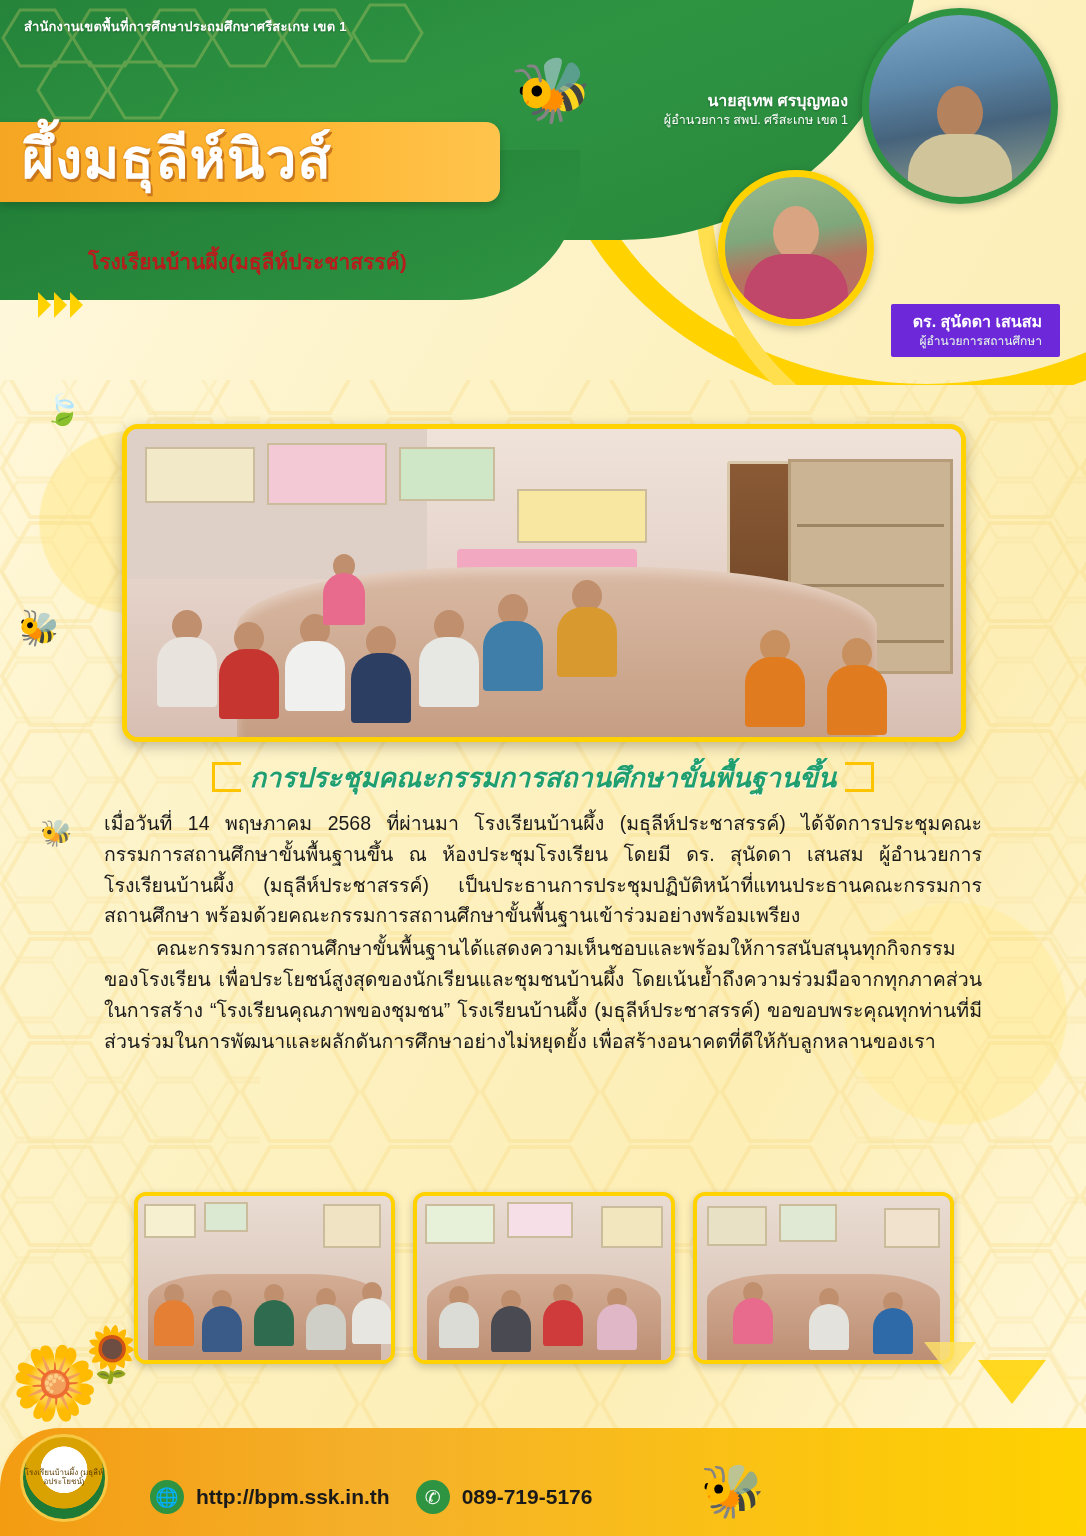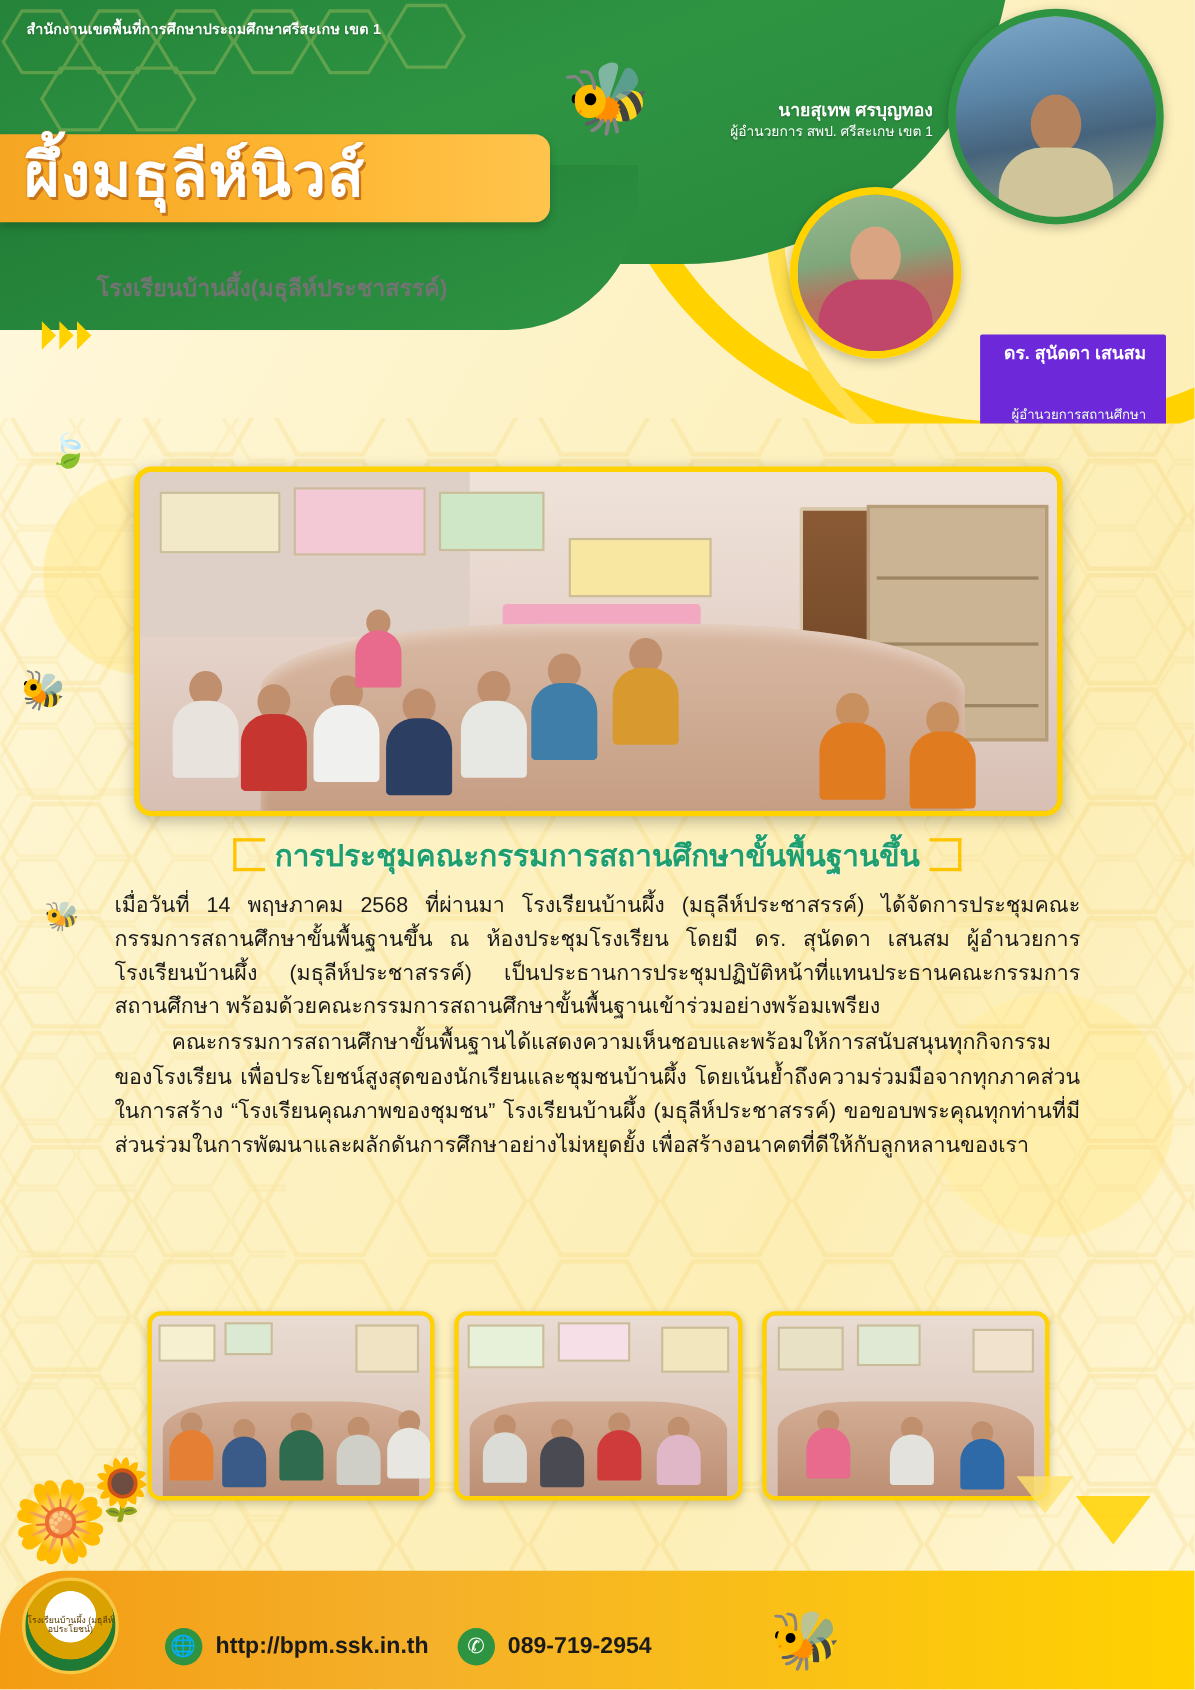--- a/index.html
+++ b/index.html
@@ -98,21 +98,21 @@
     color: #ffffff;
     letter-spacing: 1px;
     text-shadow: 2px 3px 0 #c9761b, 0 0 2px #c9761b;
     line-height: 1.3;
   }
   .sub-title {
     position: absolute;
     left: 88px; top: 245px;
     font-size: 21px;
     font-weight: bold;
-    color: #737373;
+    color: #b91c1c;
   }
   .issue-badge {
     position: absolute;
     left: 30px; top: 288px;
     min-width: 300px;
     padding: 7px 26px 9px 88px;
     background: linear-gradient(90deg, #2e9442 0%, #36a84c 100%);
     color: #fff;
     font-size: 21px;
     font-weight: bold;
@@ -171,21 +171,21 @@
   .name-dir { right: 238px; top: 90px; font-size: 16px; }
   .name-dir .role { font-size: 12.5px; font-weight: normal; }
   .name-prin {
     right: 26px; top: 304px;
     background: #6d28d9;
     border-radius: 2px;
     padding: 7px 18px 8px 22px;
     font-size: 16px;
     text-shadow: none;
   }
-  .name-prin .role { font-size: 12px; font-weight: normal; color: #eaffe9; margin-top: 36px; }
+  .name-prin .role { font-size: 12px; font-weight: normal; color: #eaffe9; }
 
   .bee {
     position: absolute;
     font-size: 44px;
     line-height: 1;
   }
   .bee-hdr { left: 515px; top: 60px; font-size: 62px; transform: rotate(-12deg); }
 
   
   .main-photo {
@@ -232,20 +232,21 @@
     text-align: center;
   }
   .sec-head {
     display: inline-block;
     position: relative;
     font-size: 27px;
     font-weight: bold;
     color: #1f9e6e;
     padding: 0 42px;
     text-shadow: 0 1px 0 #ffffff;
+    font-style: italic;
   }
   .sec-head:before, .sec-head:after {
     content: "";
     position: absolute;
     top: 6px;
     width: 26px; height: 24px;
     border: 3px solid #ffc400;
   }
   .sec-head:before { left: 4px; border-right: none; }
   .sec-head:after { right: 4px; border-left: none; }
@@ -565,15 +566,15 @@
 <div class="logo">
   <span>โรงเรียนบ้านผึ้ง (มธุลีห์อประโยชน์)</span>
 </div>
 <div class="footer-inner">
   <div class="f-item">
     <span class="f-ico">🌐</span>
     <span>http://bpm.ssk.in.th</span>
   </div>
   <div class="f-item">
     <span class="f-ico">✆</span>
-    <span>089-719-2954</span>
+    <span>089-719-5176</span>
   </div>
 </div>
 
 </body></html>

